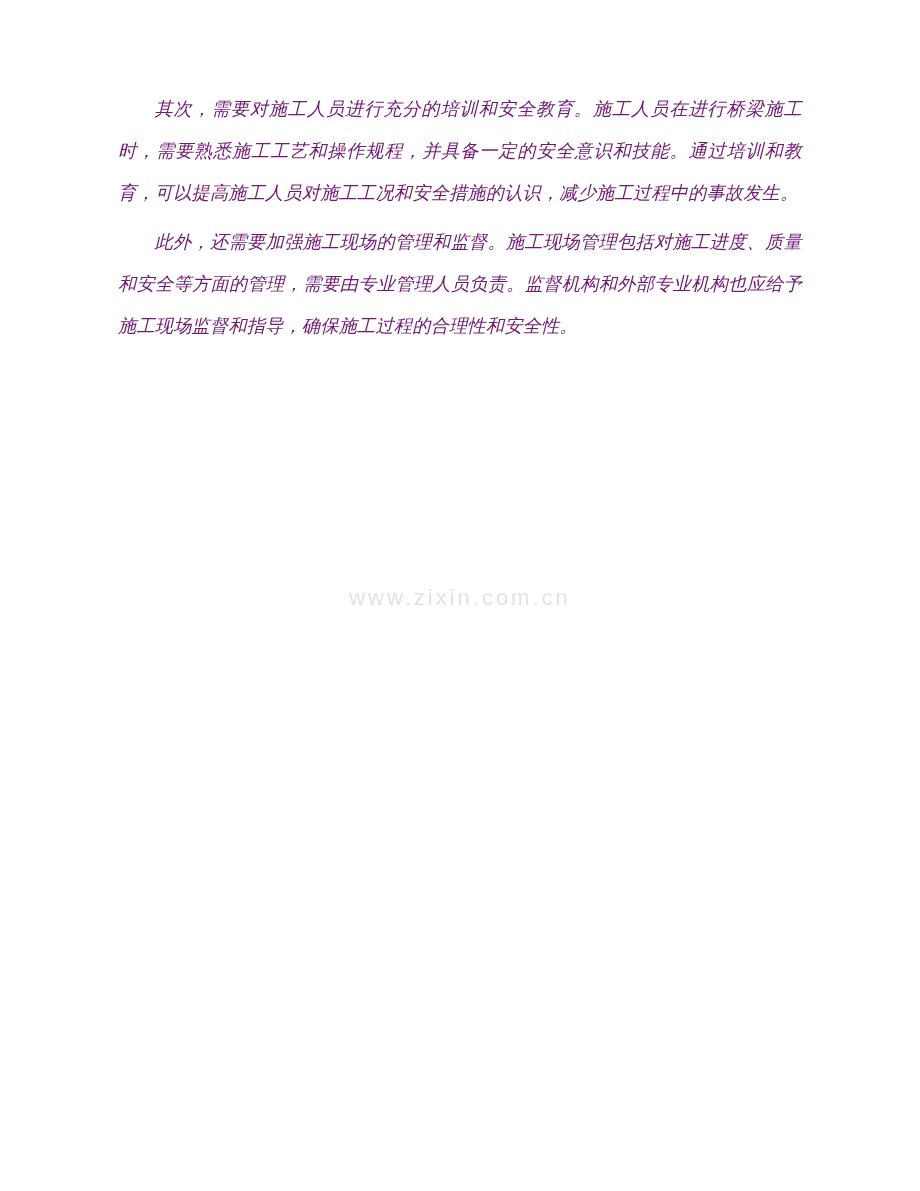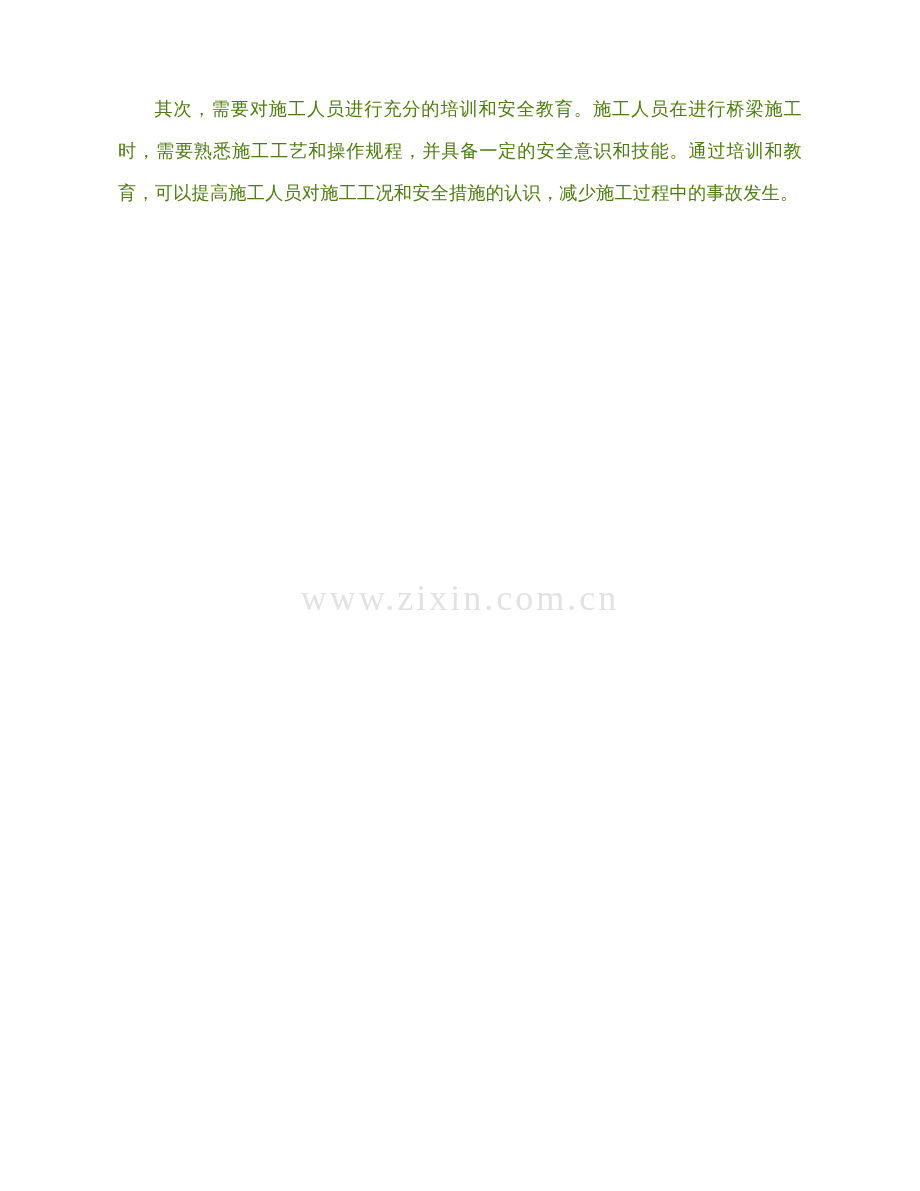--- a/index.html
+++ b/index.html
@@ -20,47 +20,49 @@
   }
   .content {
     position: absolute;
     left: 118px;
     top: 88px;
     width: 684px;
   }
   .para {
     font-size: 18.2px;
     line-height: 42px;
-    color: #4d7c0f;
+    color: #701a75;
     text-align: justify;
     text-justify: inter-ideograph;
     text-indent: 2em;
     margin: 0 0 7px 0;
     letter-spacing: 0.2px;
+    font-style: italic;
   }
   .watermark {
     position: absolute;
     left: 50%;
     top: 598px;
     transform: translate(-50%, -50%);
     width: 640px;
     text-align: center;
-    font-family: Liberation Serif, serif;
-    font-size: 36px;
+    font-family: Liberation Sans, sans-serif;
+    font-size: 22px;
     letter-spacing: 3px;
     color: rgba(150, 150, 150, 0.28);
     white-space: nowrap;
     pointer-events: none;
     user-select: none;
   }
 </style>
 </head>
 <body>
 
 <div class="page">
 
   <div class="content">
     <p class="para">其次，需要对施工人员进行充分的培训和安全教育。施工人员在进行桥梁施工时，需要熟悉施工工艺和操作规程，并具备一定的安全意识和技能。通过培训和教育，可以提高施工人员对施工工况和安全措施的认识，减少施工过程中的事故发生。</p>
+    <p class="para">此外，还需要加强施工现场的管理和监督。施工现场管理包括对施工进度、质量和安全等方面的管理，需要由专业管理人员负责。监督机构和外部专业机构也应给予施工现场监督和指导，确保施工过程的合理性和安全性。</p>
   </div>
 
   <div class="watermark">www.zixin.com.cn</div>
 
 </div>
 
 </body></html>

